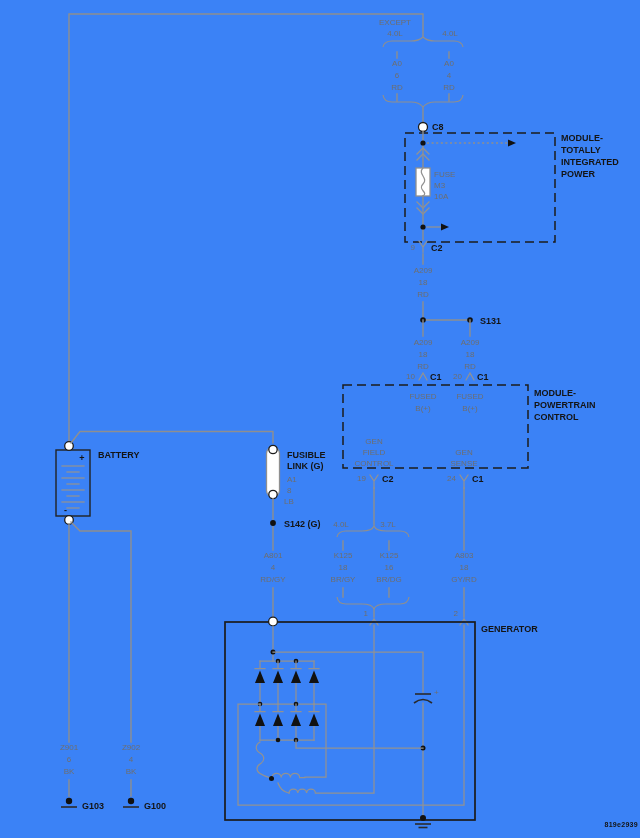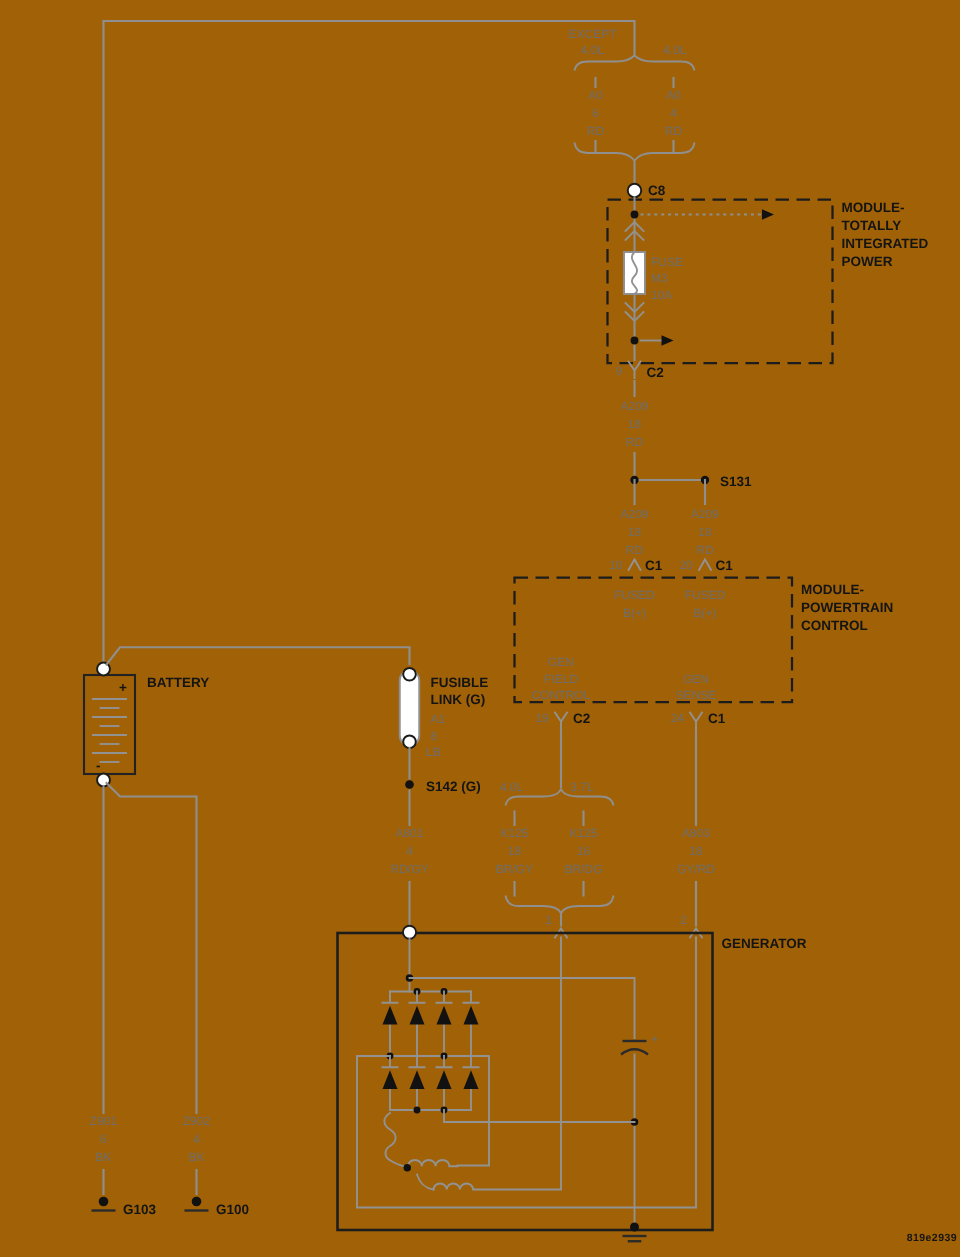--- a/index.html
+++ b/index.html
@@ -1,16 +1,16 @@
 <!DOCTYPE html>
 <html><head>
 <meta charset="utf-8">
 <style>
   html,body{margin:0;padding:0;background:#ffffff;}
-  .stage{position:relative;width:640px;height:838px;background:#a16207;overflow:hidden;}
+  .stage{position:relative;width:640px;height:838px;background:#3b82f6;overflow:hidden;}
   svg text{font-family:"Liberation Sans","DejaVu Sans",sans-serif;}
   .g{fill:#6e6e6e;font-size:8px;}
   .m{text-anchor:middle;}
   .e{text-anchor:end;}
   .b{fill:#141414;font-size:9px;font-weight:bold;}
   .b7{fill:#141414;font-size:7px;font-weight:bold;letter-spacing:.3px;}
   .w{stroke:#8f8f8f;stroke-width:1.4;fill:none;stroke-linecap:square;}
   .wi{stroke:#929292;stroke-width:1.25;fill:none;stroke-linecap:square;}
   .brace{stroke:#8f8f8f;stroke-width:1.2;fill:none;}
   .bx{stroke:#1c1c1c;stroke-width:1.5;fill:none;stroke-dasharray:9 5;}

